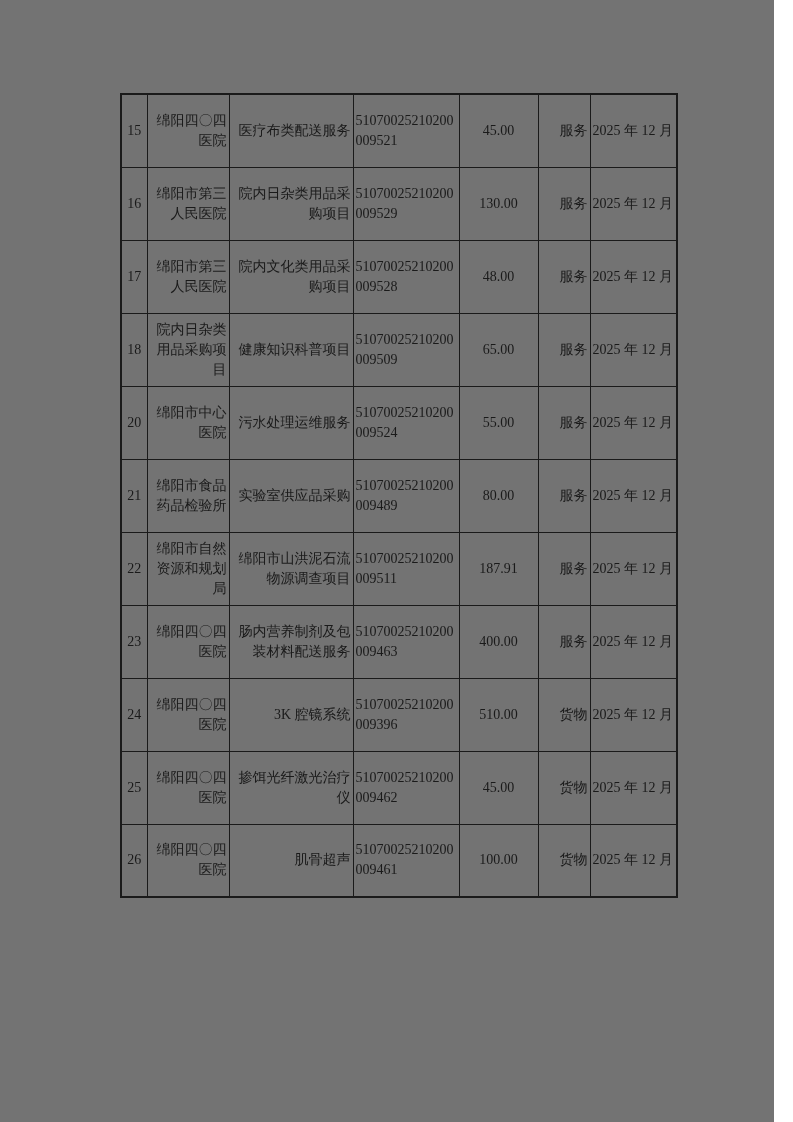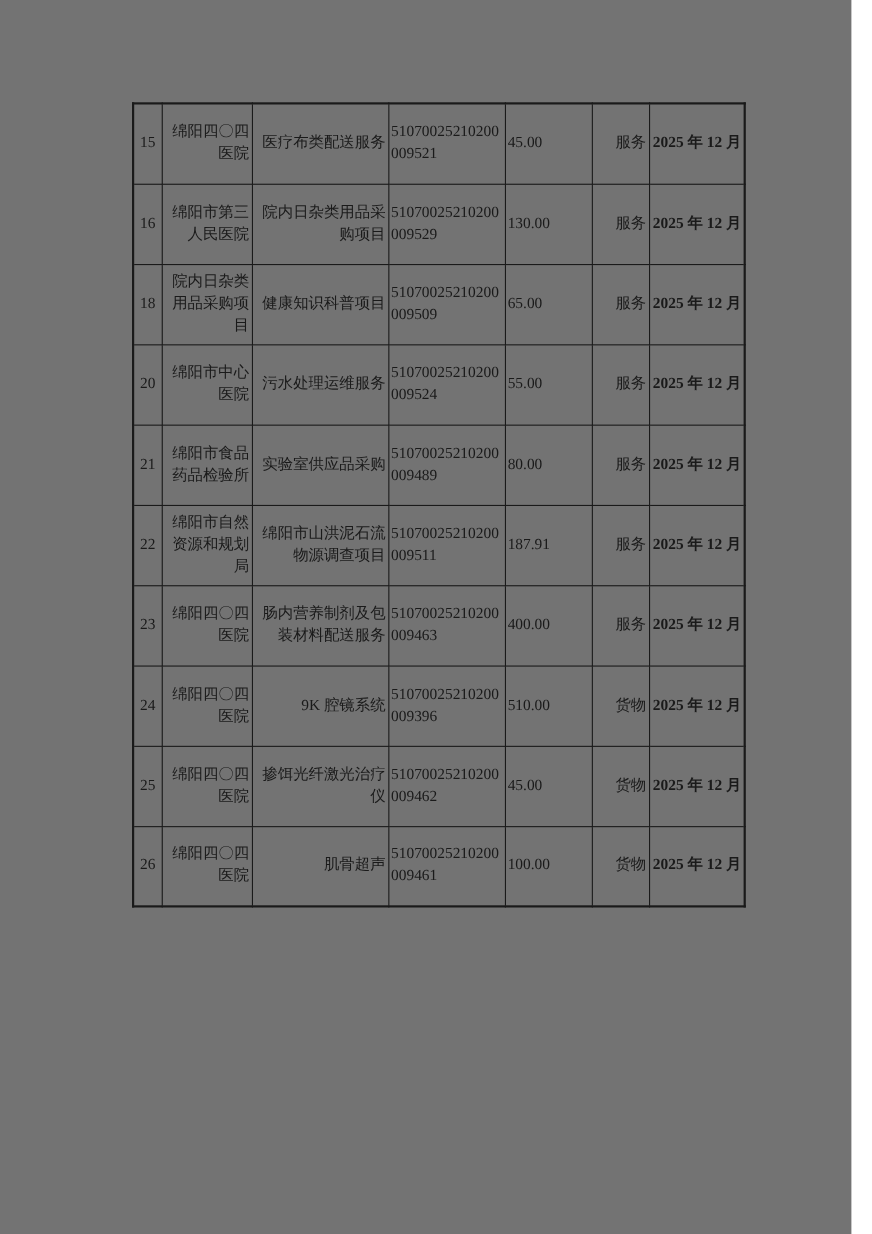--- a/index.html
+++ b/index.html
@@ -21,23 +21,23 @@
     word-break:break-word;
   }
   td.c-no{
     text-align:center;
     font-family:"Liberation Sans","DejaVu Sans",sans-serif;
     padding:2px 1px;
   }
   td.c-org{text-align:right;padding:2px 2px 2px 3px;}
   td.c-proj{text-align:right;padding:2px 2px 2px 3px;}
   td.c-pid{text-align:left;white-space:pre-line;padding:2px 0;}
-  td.c-amt{text-align:left;padding-right:7px;white-space:nowrap;}
+  td.c-amt{text-align:center;padding-right:7px;white-space:nowrap;}
   td.c-type{text-align:right;white-space:nowrap;}
-  td.c-date{text-align:right;white-space:nowrap;padding:2px 0;font-weight:bold;}
+  td.c-date{text-align:left;white-space:nowrap;padding:2px 0;}
 </style>
 </head>
 <body>
 
 <div class="page">
   <table class="proc">
     <colgroup>
       <col style="width:26px">
       <col style="width:82px">
       <col style="width:124px">
@@ -57,20 +57,30 @@
         <td class="c-type">服务</td>
         <td class="c-date">2025 年 12 月</td>
       </tr>
       <tr>
         <td class="c-no">16</td>
         <td class="c-org">绵阳市第三人民医院</td>
         <td class="c-proj">院内日杂类用品采购项目</td>
         <td class="c-pid">51070025210200
 009529</td>
         <td class="c-amt">130.00</td>
+        <td class="c-type">服务</td>
+        <td class="c-date">2025 年 12 月</td>
+      </tr>
+      <tr>
+        <td class="c-no">17</td>
+        <td class="c-org">绵阳市第三人民医院</td>
+        <td class="c-proj">院内文化类用品采购项目</td>
+        <td class="c-pid">51070025210200
+009528</td>
+        <td class="c-amt">48.00</td>
         <td class="c-type">服务</td>
         <td class="c-date">2025 年 12 月</td>
       </tr>
       <tr>
         <td class="c-no">18</td>
         <td class="c-org">院内日杂类用品采购项目</td>
         <td class="c-proj">健康知识科普项目</td>
         <td class="c-pid">51070025210200
 009509</td>
         <td class="c-amt">65.00</td>
@@ -113,21 +123,21 @@
         <td class="c-proj">肠内营养制剂及包装材料配送服务</td>
         <td class="c-pid">51070025210200
 009463</td>
         <td class="c-amt">400.00</td>
         <td class="c-type">服务</td>
         <td class="c-date">2025 年 12 月</td>
       </tr>
       <tr>
         <td class="c-no">24</td>
         <td class="c-org">绵阳四〇四医院</td>
-        <td class="c-proj">9K 腔镜系统</td>
+        <td class="c-proj">3K 腔镜系统</td>
         <td class="c-pid">51070025210200
 009396</td>
         <td class="c-amt">510.00</td>
         <td class="c-type">货物</td>
         <td class="c-date">2025 年 12 月</td>
       </tr>
       <tr>
         <td class="c-no">25</td>
         <td class="c-org">绵阳四〇四医院</td>
         <td class="c-proj">掺饵光纤激光治疗仪</td>

